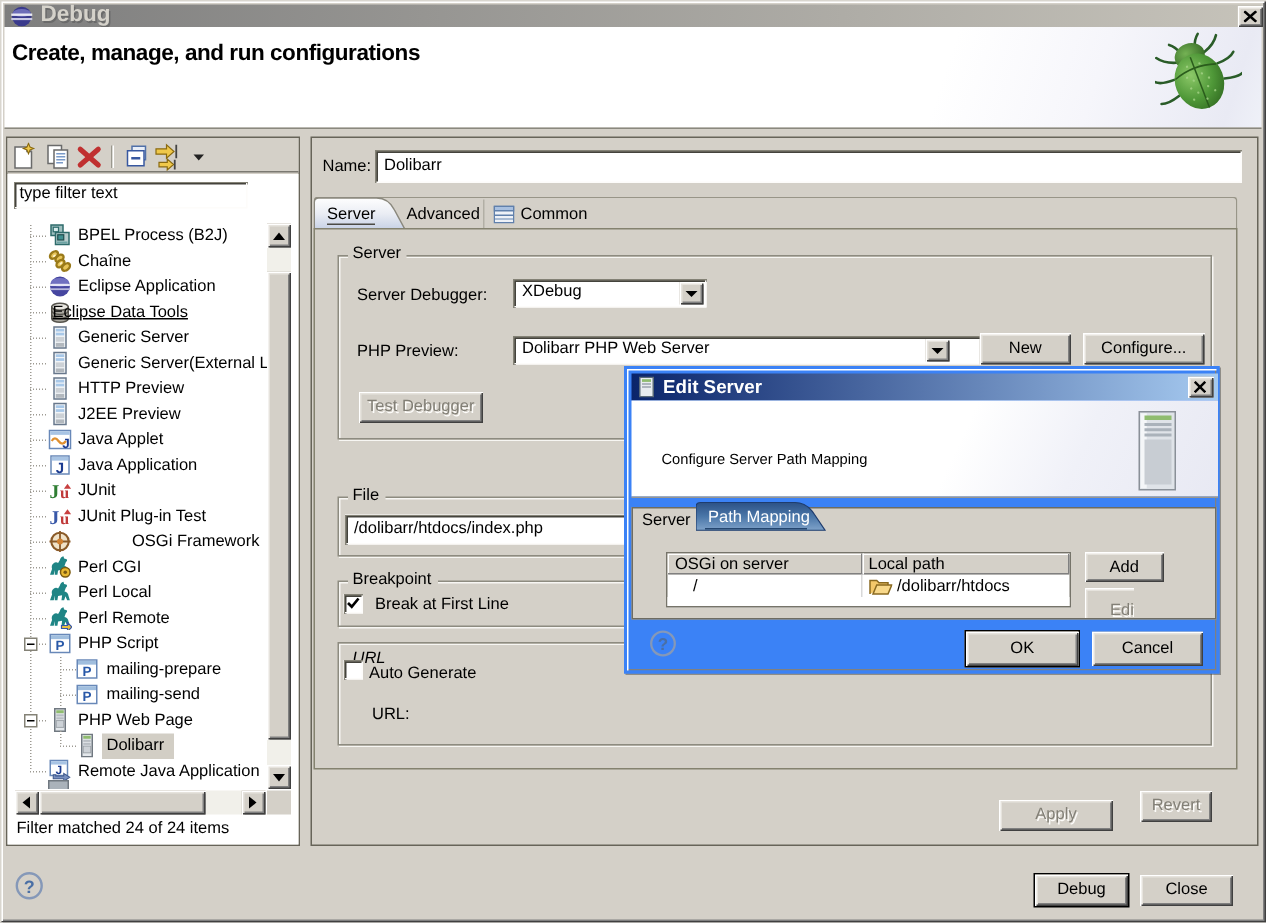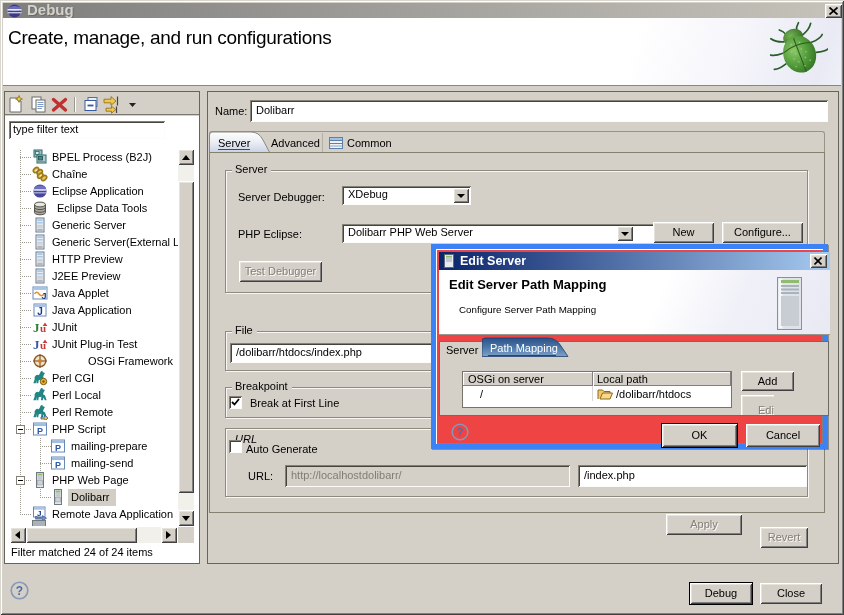--- a/index.html
+++ b/index.html
@@ -70,21 +70,21 @@
   </svg>
   <div class="btn" style="left:825px;top:4px;width:17px;height:14px;"></div>
   <svg class="abs" style="left:829px;top:7px" width="9" height="8" viewBox="0 0 9 8">
       <g stroke="#000" stroke-width="1.7">
         <line x1="0.5" y1="0.5" x2="8.5" y2="7.5"></line>
         <line x1="8.5" y1="0.5" x2="0.5" y2="7.5"></line>
       </g>
     </svg>
 
   <div class="abs" style="left:3px;top:18px;width:838px;height:68px;background:linear-gradient(108deg,#ffffff 0 74%,#f6f6fb 86%,#e9eaf4 97%,#eff1f8 100%);border-bottom:1px solid #8a887e;"></div>
-  <div class="abs" style="left:8px;top:27px;font-weight:normal;font-size:19px;letter-spacing:-0.3px;">Create, manage, and run configurations</div>
+  <div class="abs" style="left:8px;top:27px;font-weight:bold;font-size:15px;letter-spacing:-0.3px;">Create, manage, and run configurations</div>
 
 <svg class="abs" style="left:770px;top:21px" width="58" height="58" viewBox="0 0 68 66">
 <defs>
  <radialGradient id="bgrad" cx="0.38" cy="0.35" r="0.8">
   <stop offset="0" stop-color="#8cc868"></stop>
           <stop offset="0.55" stop-color="#4f9838"></stop>
           <stop offset="1" stop-color="#2d641e"></stop>
  </radialGradient>
  <radialGradient id="hgrad" cx="0.4" cy="0.35" r="0.8">
   <stop offset="0" stop-color="#74b254"></stop>
@@ -202,21 +202,21 @@
       </svg>
 <div class="trow" style="left:43px;top:43px;">Eclipse Application</div>
 <div class="hdot" style="left:11px;top:68px;width:11px;"></div>
 
 <svg class="ticon" style="left:23px;top:60px" viewBox="0 0 16 16">
 <path d="M2.5 4.5 v8 a5.5 2.3 0 0 0 11 0 v-8 Z" fill="#aaa8a0" stroke="#55534c"></path>
 <ellipse cx="8" cy="4.5" rx="5.5" ry="2.4" fill="#e8e6e0" stroke="#55534c"></ellipse>
 <path d="M2.5 7.3 a5.5 2.3 0 0 0 11 0" fill="none" stroke="#55534c"></path>
 <path d="M2.5 10 a5.5 2.3 0 0 0 11 0" fill="none" stroke="#55534c"></path>
       </svg>
-<div class="trow" style="left:48px;top:60px;">Eclipse Data Tools</div>
+<div class="trow" style="left:26px;top:60px;text-decoration:underline;">Eclipse Data Tools</div>
 <div class="hdot" style="left:11px;top:85px;width:11px;"></div>
 
 <svg class="ticon" style="left:23px;top:77px" viewBox="0 0 16 16">
 <rect x="4" y="1" width="8" height="14" fill="#f2f5f8" stroke="#68788c"></rect>
 <rect x="5.2" y="2.2" width="5.6" height="1.8" fill="#a8c8e8"></rect>
 <rect x="5.2" y="4.8" width="5.6" height="1.8" fill="#a8c8e8"></rect>
 <rect x="5.2" y="7.6" width="5.6" height="3.2" fill="#ccd1d6"></rect>
 <rect x="5.2" y="11.6" width="5.6" height="2.6" fill="#b2b8be"></rect>
       </svg>
 <div class="trow" style="left:43px;top:77px;">Generic Server</div>
@@ -417,21 +417,21 @@
   <div class="abs" style="left:347px;top:137px;font-size:11px;">Common</div>
 
   <div class="abs" style="left:209px;top:152px;width:616px;height:361px;border:1px solid #84826f;background:#d4d0c8;"></div>
 
   <div class="group" style="left:225px;top:170px;width:583px;height:123px;"></div>
   <div class="legend" style="left:232px;top:163px;">Server</div>
   <div class="lbl" style="left:238px;top:191px;">Server Debugger:</div>
   <div class="field" style="left:342px;top:186px;width:129px;height:19px;padding-top:2px;">XDebug</div>
   <div class="btn" style="left:453px;top:188px;width:16px;height:15px;"></div>
   <div class="tri" style="left:457px;top:194px;border-left:4px solid transparent;border-right:4px solid transparent;border-top:4px solid #000;"></div>
-  <div class="lbl" style="left:238px;top:228px;">PHP Eclipse:</div>
+  <div class="lbl" style="left:238px;top:228px;">PHP Preview:</div>
   <div class="field" style="left:342px;top:224px;width:346px;height:19px;padding-top:2px;">Dolibarr PHP Web Server</div>
   <div class="btn" style="left:617px;top:226px;width:16px;height:15px;"></div>
   <div class="tri" style="left:621px;top:232px;border-left:4px solid transparent;border-right:4px solid transparent;border-top:4px solid #000;"></div>
   <div class="btn" style="left:653px;top:222px;width:61px;height:21px;">New</div>
   <div class="btn" style="left:722px;top:222px;width:81px;height:21px;">Configure...</div>
   <div class="btn dis" style="left:239px;top:261px;width:83px;height:21px;">Test Debugger</div>
 
   <div class="group" style="left:225px;top:331px;width:583px;height:40px;"></div>
   <div class="legend" style="left:232px;top:324px;">File</div>
   <div class="field" style="left:230px;top:343px;width:571px;height:20px;">/dolibarr/htdocs/index.php</div>
@@ -442,54 +442,51 @@
   <svg class="abs" style="left:231px;top:398px" width="9" height="9" viewBox="0 0 9 9">
       <path d="M1 4 L3.5 6.5 L8 1" stroke="#000" stroke-width="1.8" fill="none"></path>
     </svg>
   <div class="lbl" style="left:250px;top:397px;">Break at First Line</div>
 
   <div class="group" style="left:225px;top:428px;width:583px;height:69px;"></div>
   <div class="legend" style="left:232px;top:433px;font-style:italic;">URL</div>
   <div class="chk" style="left:229px;top:440px;"></div>
   <div class="lbl" style="left:246px;top:443px;">Auto Generate</div>
   <div class="lbl" style="left:248px;top:470px;">URL:</div>
-  <div class="field dis" style="left:285px;top:465px;width:285px;height:22px;padding-top:4px;">http://localhostdolibarr/</div>
-  <div class="field" style="left:578px;top:465px;width:229px;height:22px;padding-top:4px;">/index.php</div>
-
-  <div class="btn dis" style="left:666px;top:514px;width:76px;height:21px;">Apply</div>
+
+  <div class="btn dis" style="left:666px;top:533px;width:76px;height:21px;">Apply</div>
   <div class="btn dis" style="left:760px;top:527px;width:48px;height:21px;">Revert</div>
 
   <svg class="abs" style="left:10px;top:581px" width="19" height="19" viewBox="0 0 19 19">
     <circle cx="9.5" cy="9.5" r="8.3" fill="none" stroke="#8598b8" stroke-width="1.6"></circle>
     <text x="9.5" y="14" font-size="12" font-weight="bold" fill="#4a6fa5" text-anchor="middle" font-family="Liberation Sans">?</text>
   </svg>
   <div class="abs" style="left:689px;top:582px;width:64px;height:23px;border:1px solid #000;background:#d4d0c8;"></div>
   <div class="btn" style="left:690px;top:583px;width:62px;height:21px;">Debug</div>
   <div class="btn" style="left:760px;top:583px;width:62px;height:21px;">Close</div>
 
-<div class="abs" style="left:431px;top:244px;width:397px;height:205px;background:#ef4444;border:5px solid #3b82f6;box-shadow: inset 1px 1px 0 #fff, inset -1px -1px 0 #808080, 1px 1px 0 rgba(60,60,55,0.45);">
+<div class="abs" style="left:416px;top:244px;width:397px;height:205px;background:#3b82f6;border:2px solid #3b82f6;box-shadow: inset 1px 1px 0 #fff, inset -1px -1px 0 #808080, 1px 1px 0 rgba(60,60,55,0.45);">
 
  <div class="abs" style="left:3px;top:3px;width:391px;height:18px;background:linear-gradient(to right,#0a246a,#a6caf0);"></div>
  <svg class="abs" style="left:7px;top:5px" width="12" height="14" viewBox="0 0 12 14">
   <rect x="1.5" y="0.5" width="9" height="13" fill="#e8ecf0" stroke="#5a6a78"></rect>
   <rect x="3" y="1.8" width="6" height="1.8" fill="#8fbc6f"></rect>
   <rect x="3" y="4.4" width="6" height="1.2" fill="#a8b0b8"></rect>
   <rect x="3" y="6.4" width="6" height="1.2" fill="#a8b0b8"></rect>
  </svg>
  <div class="abs" style="left:24px;top:5px;font-weight:bold;font-size:12.5px;color:#fff;">Edit Server</div>
  <div class="btn" style="left:374px;top:5px;width:17px;height:14px;"></div>
  <svg class="abs" style="left:378px;top:8px" width="8" height="8" viewBox="0 0 8 8">
         <g stroke="#000" stroke-width="1.6">
           <line x1="0.5" y1="0.5" x2="7.5" y2="7.5"></line>
           <line x1="7.5" y1="0.5" x2="0.5" y2="7.5"></line>
         </g>
       </svg>
 
  <div class="abs" style="left:3px;top:21px;width:391px;height:65px;background:linear-gradient(115deg,#ffffff 55%,#f0f1f8 75%,#e8e9f3 100%);border-bottom:1px solid #99968e;"></div>
- <div class="abs" style="left:13px;top:28px;font-weight:bold;font-size:13px;">Edit Server Path Mapping</div>
  <div class="abs" style="left:23px;top:55px;font-size:9.8px;">Configure Server Path Mapping</div>
  <svg class="abs" style="left:340px;top:28px" width="27" height="54" viewBox="0 0 27 54">
   <rect x="1.5" y="0.5" width="24" height="52" fill="#dfe3e8" stroke="#8a9098"></rect>
   <rect x="2.5" y="1.5" width="4" height="50" fill="#f4f6f8"></rect>
   <rect x="5" y="3" width="18" height="3" fill="#8fbc6f"></rect>
   <rect x="5" y="8" width="18" height="2" fill="#aab2ba"></rect>
   <rect x="5" y="11.5" width="18" height="2" fill="#aab2ba"></rect>
   <rect x="5" y="15" width="18" height="2" fill="#aab2ba"></rect>
   <rect x="5" y="19" width="18" height="30" fill="#c8cdd3"></rect>
  </svg>

